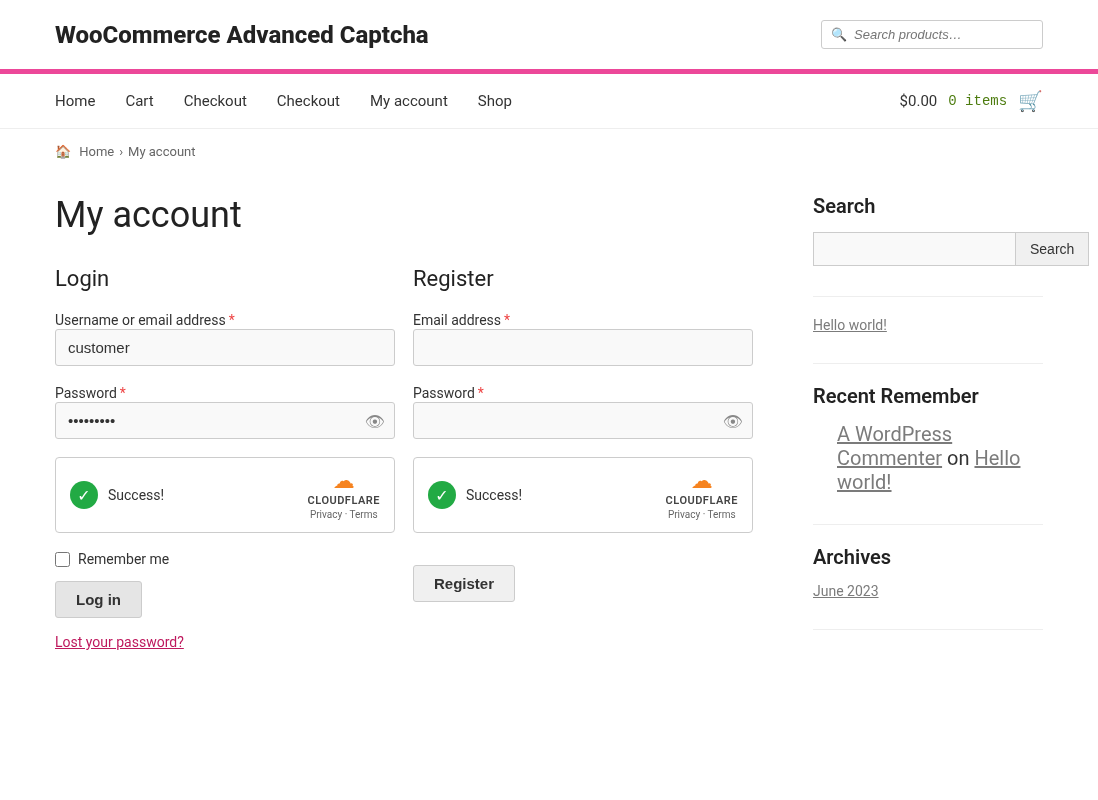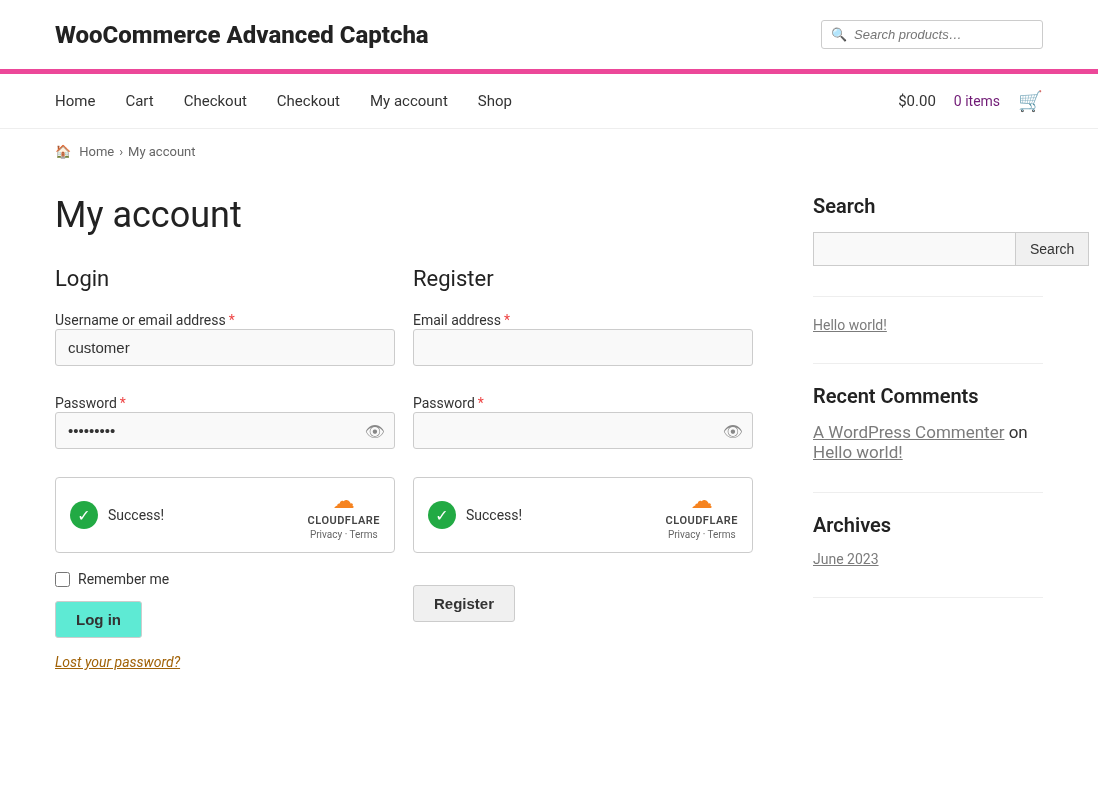--- a/index.html
+++ b/index.html
@@ -9,23 +9,23 @@
     .site-header { padding: 20px 55px; border-bottom: 5px solid #ec4899; display: flex; align-items: center; justify-content: space-between; }
     .site-title { font-size: 24px; font-weight: 800; color: #222; }
     .header-search { display: flex; align-items: center; border: 1px solid #ccc; border-radius: 3px; padding: 6px 10px; min-width: 220px; background: #fff; }
     .header-search input { border: none; outline: none; font-size: 13px; color: #999; width: 100%; background: transparent; font-style: italic; }
     .search-icon-header { color: #999; margin-right: 6px; font-size: 13px; }
 
     
     .site-nav { padding: 15px 55px; border-bottom: 1px solid #eee; display: flex; align-items: center; justify-content: space-between; }
     .nav-links { display: flex; gap: 30px; }
     .nav-link { text-decoration: none; color: #333; font-size: 15px; }
-    .cart-area { display: flex; align-items: center; gap: 18px; }
+    .cart-area { display: flex; align-items: center; gap: 11px; }
     .cart-price { font-size: 15px; color: #333; }
-    .cart-items { color: #701a75; font-size: 14px; }
+    .cart-items { color: #4d7c0f; font-size: 14px; font-family: Liberation Mono, monospace; }
     .cart-icon { font-size: 20px; }
 
     
     .breadcrumb { padding: 15px 55px; font-size: 13px; color: #666; display: flex; align-items: center; gap: 5px; }
     .breadcrumb a { color: #666; text-decoration: none; }
     .breadcrumb-home-icon { margin-right: 3px; }
 
     
     .main-content { display: flex; padding: 20px 55px 40px; gap: 60px; }
     .content-area { flex: 1; min-width: 0; }
@@ -36,57 +36,57 @@
 
     
     .forms-row { display: flex; gap: 18px; }
     .form-col { flex: 1; }
 
     .form-section-title { font-size: 22px; font-weight: 400; margin-bottom: 20px; color: #222; }
 
     .field-label { font-size: 14px; margin-bottom: 5px; color: #333; }
     .required { color: #e44; margin-left: 3px; }
     .form-input { width: 100%; border: 1px solid #ccc; border-radius: 3px; padding: 9px 12px; font-size: 15px; background: #f9f9f9; outline: none; color: #333; }
-    .field-group { margin-bottom: 28px; }
+    .field-group { margin-bottom: 18px; }
 
     .password-wrapper { position: relative; }
     .password-wrapper .form-input { padding-right: 38px; }
     .eye-icon { position: absolute; right: 10px; top: 50%; transform: translateY(-50%); color: #888; cursor: pointer; font-size: 16px; }
 
     
     .captcha-box { border: 1px solid #ccc; border-radius: 4px; padding: 12px 14px; display: flex; align-items: center; justify-content: space-between; background: #fff; margin-bottom: 18px; }
     .captcha-left { display: flex; align-items: center; gap: 10px; }
     .captcha-check { width: 28px; height: 28px; background: #22aa44; border-radius: 50%; display: flex; align-items: center; justify-content: center; color: #fff; font-size: 16px; }
     .captcha-success { font-size: 14px; color: #333; }
     .captcha-right { text-align: center; }
     .cloudflare-logo { display: flex; flex-direction: column; align-items: center; gap: 2px; }
     .cf-cloud { font-size: 22px; color: #f6831f; line-height: 1; }
     .cf-text { font-size: 11px; color: #444; font-weight: 600; letter-spacing: 0.5px; }
     .cf-links { font-size: 10px; color: #666; }
 
     .remember-me { display: flex; align-items: center; gap: 8px; margin-bottom: 14px; font-size: 14px; }
     .remember-me input[type=checkbox] { width: 15px; height: 15px; }
 
-    .btn-login { background: #5eead4; border: 1px solid #ccc; border-radius: 3px; padding: 9px 20px; font-size: 15px; font-weight: 600; cursor: pointer; color: #333; margin-bottom: 16px; text-align: center; }
+    .btn-login { background: #e5e5e5; border: 1px solid #ccc; border-radius: 3px; padding: 9px 20px; font-size: 15px; font-weight: 600; cursor: pointer; color: #333; margin-bottom: 16px; text-align: center; }
 
     .btn-register { background: #f0f0f0; border: 1px solid #ccc; border-radius: 3px; padding: 9px 20px; font-size: 15px; font-weight: 600; cursor: pointer; color: #333; margin-top: 14px; }
 
     .lost-password { font-size: 14px; }
-    .lost-password a { color: #a16207; text-decoration: underline; font-style: italic; }
+    .lost-password a { color: #be185d; text-decoration: underline; }
 
     
     .sidebar-section { margin-bottom: 30px; }
     .sidebar-heading { font-size: 20px; font-weight: 600; margin-bottom: 14px; color: #222; border-bottom: none; }
     .sidebar-search { display: flex; gap: 0; margin-bottom: 8px; }
     .sidebar-search-input { flex: 1; border: 1px solid #ccc; border-right: none; padding: 8px 10px; font-size: 14px; outline: none; background: #f9f9f9; }
     .sidebar-search-btn { border: 1px solid #ccc; background: #f0f0f0; padding: 8px 14px; font-size: 14px; cursor: pointer; color: #333; }
 
     .sidebar-link { display: block; font-size: 14px; color: #7b7b7b; text-decoration: underline; margin-bottom: 8px; }
 
-    .sidebar-text { font-size: 17px; color: #333; margin-bottom: 6px; }
+    .sidebar-text { font-size: 20px; color: #333; margin-bottom: 6px; margin-left: 24px; }
     .sidebar-text a { color: #7b7b7b; text-decoration: underline; }
 
     .divider { border: none; border-top: 1px solid #eee; margin: 20px 0; }
   </style>
 </head>
 <body>
 
 <header class="site-header">
   <div class="site-title">WooCommerce Advanced Captcha</div>
   <div class="header-search">
@@ -225,21 +225,21 @@
 
     <hr class="divider">
 
     <div class="sidebar-section">
       <a href="#" class="sidebar-link">Hello world!</a>
     </div>
 
     <hr class="divider">
 
     <div class="sidebar-section">
-      <h3 class="sidebar-heading">Recent Comments</h3>
+      <h3 class="sidebar-heading">Recent Remember</h3>
       <div class="sidebar-text">
         <a href="#">A WordPress Commenter</a>
         <span> on </span>
         <a href="#">Hello world!</a>
       </div>
     </div>
 
     <hr class="divider">
 
     <div class="sidebar-section">

